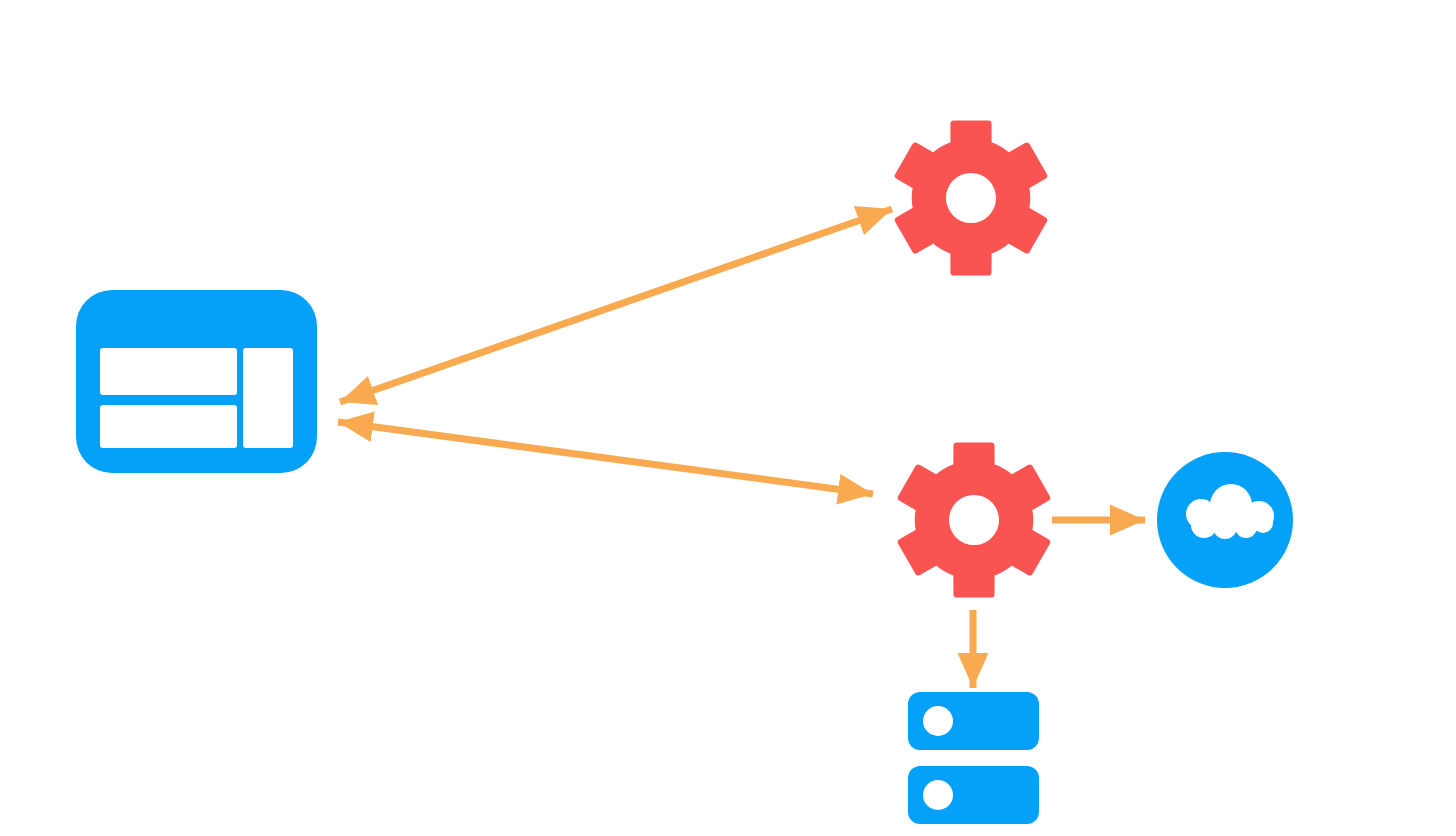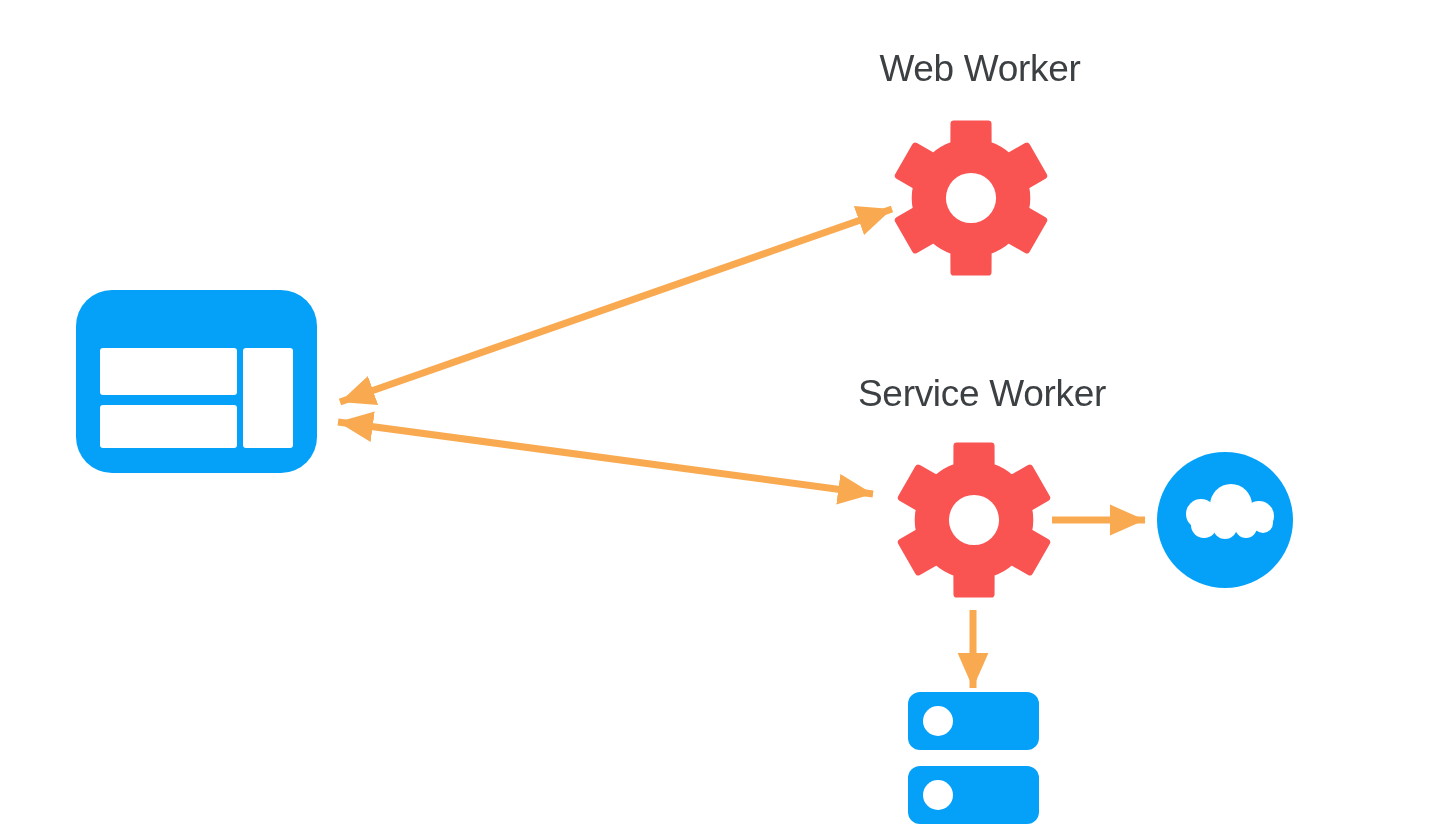--- a/index.html
+++ b/index.html
@@ -63,27 +63,25 @@
     </defs>
   </svg>
 
   <svg class="arrows">
     <line x1="340" y1="402" x2="892" y2="209" stroke="var(--orange)" stroke-width="7" marker-start="url(#ah)" marker-end="url(#ah)"></line>
     <line x1="338" y1="422" x2="873" y2="494" stroke="var(--orange)" stroke-width="7" marker-start="url(#ah)" marker-end="url(#ah)"></line>
     <line x1="1052" y1="520" x2="1145" y2="520" stroke="var(--orange)" stroke-width="7" marker-end="url(#ah)"></line>
     <line x1="973" y1="610" x2="973" y2="688" stroke="var(--orange)" stroke-width="7" marker-end="url(#ah)"></line>
   </svg>
 
-  <div class="label" style="left:820px; top:49px; width:320px;">Web Worker</div>
   <svg class="gear gear-web" viewBox="-84 -84 168 168">
     <use href="#gear-shape" fill="var(--red)" stroke="var(--red)" stroke-width="7" stroke-linejoin="round"></use>
     <circle r="26" fill="#fff"></circle>
   </svg>
 
-  <div class="label" style="left:822px; top:374px; width:320px;">Service Worker</div>
   <svg class="gear gear-service" viewBox="-84 -84 168 168">
     <use href="#gear-shape" fill="var(--red)" stroke="var(--red)" stroke-width="7" stroke-linejoin="round"></use>
     <circle r="26" fill="#fff"></circle>
   </svg>
 
   <div class="window-icon">
     <div class="bar bar-top"></div>
     <div class="bar bar-bottom"></div>
     <div class="bar bar-right"></div>
   </div>

